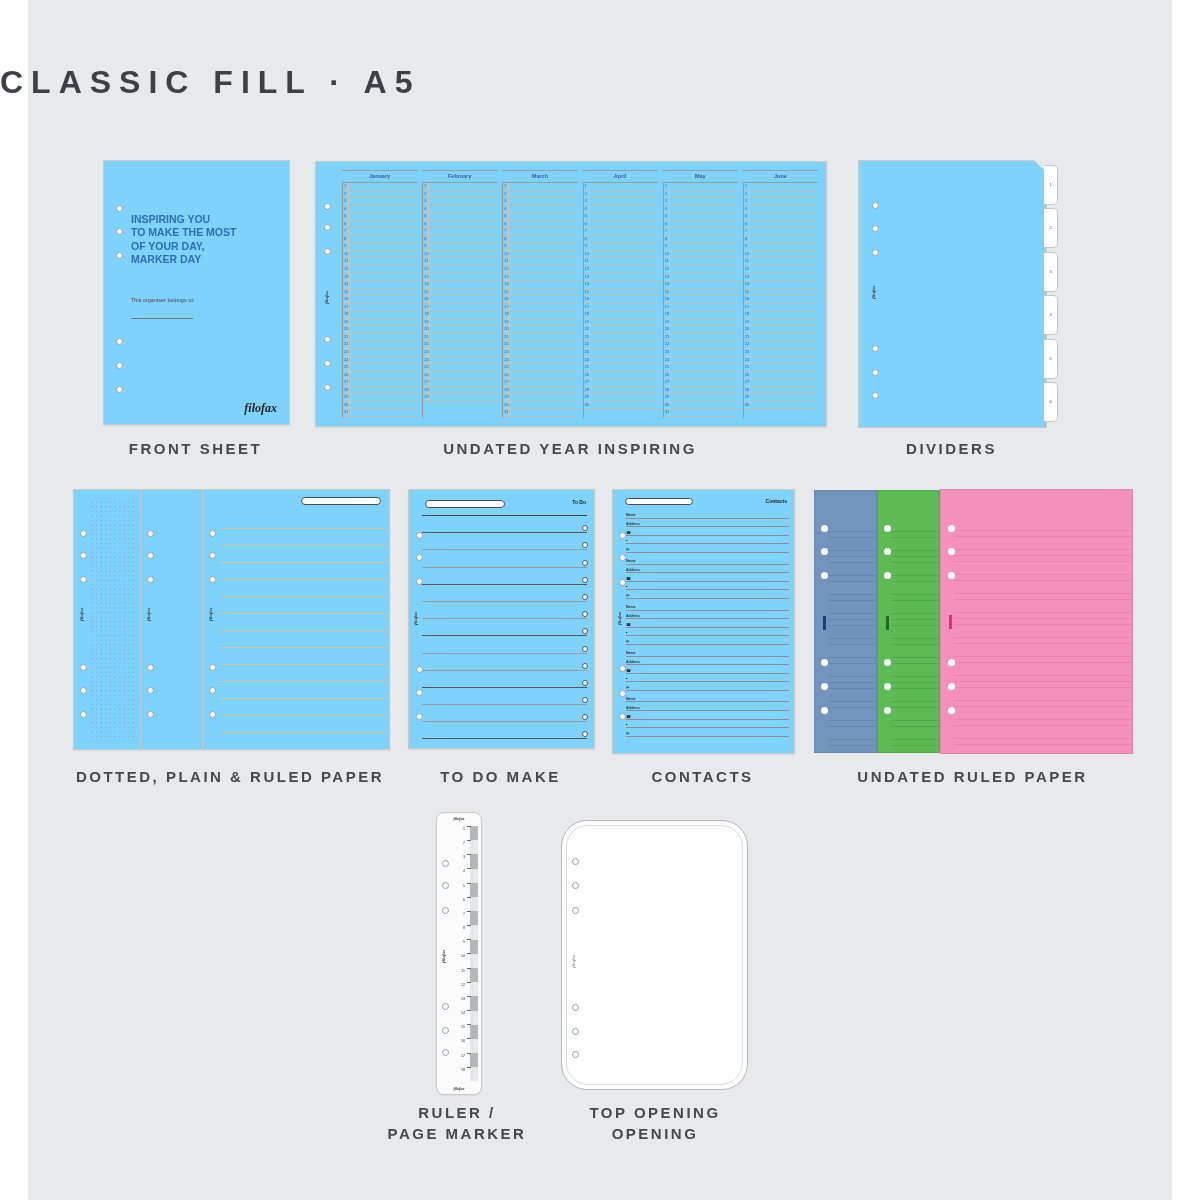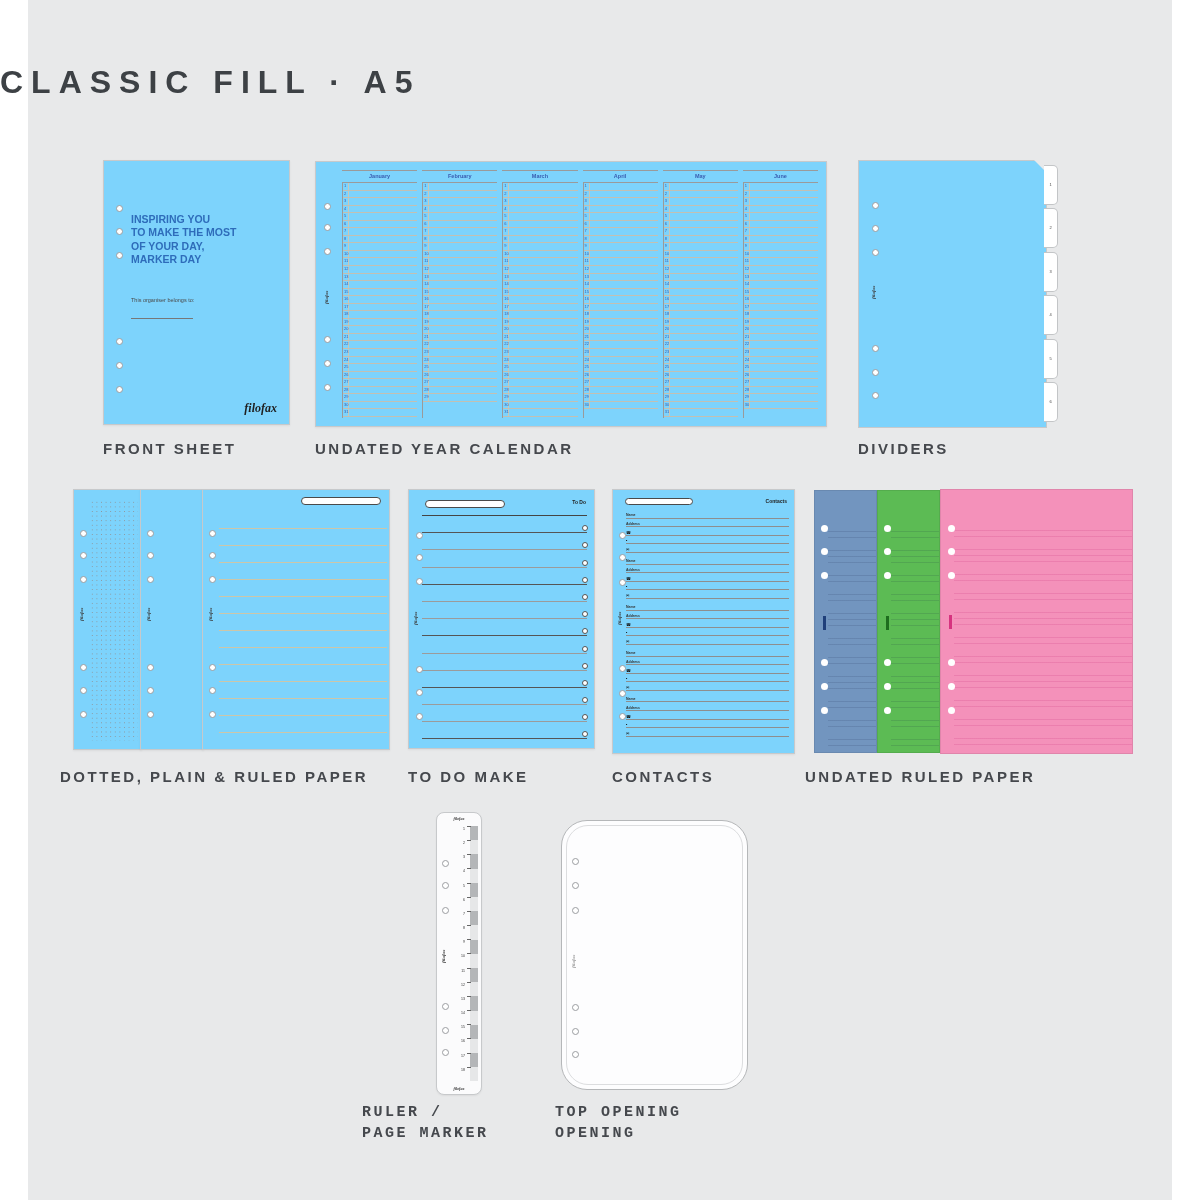--- a/index.html
+++ b/index.html
@@ -10,22 +10,22 @@
   .page-title{position:absolute;top:64px;left:0;width:100%;text-align:left;
     font-size:32px;font-weight:700;letter-spacing:8px;color:#3d4145;}
 
   .sheet{position:absolute;background:#7dd3fc;border:1px solid #c7c9cb;box-shadow:0 1px 2px rgba(0,0,0,0.06);}
   .hole{position:absolute;width:7px;height:7px;border:1px solid #9b9da1;border-radius:50%;background:#fff;box-sizing:border-box;}
   .hole.solid{border:none;background:#fff;}
   .vlogo{position:absolute;font-family:"Liberation Serif",serif;font-style:italic;font-weight:700;
     font-size:5px;color:#3a3a3a;transform:rotate(-90deg);transform-origin:left top;white-space:nowrap;}
 
   .item-label{position:absolute;font-weight:700;font-size:15px;letter-spacing:2.5px;color:#45484d;
-    text-align:left;line-height:1.4;}
-  .item-label span{display:block;font-family:Liberation Mono, monospace;}
+    text-align:center;line-height:1.4;}
+  .item-label span{display:block;}
 
   
   .fs-heading{position:absolute;left:27px;top:52px;color:#2e6cba;font-size:10.5px;font-weight:700;line-height:1.28;}
   .fs-heading span{display:block;}
   .fs-belongs{position:absolute;left:27px;top:136px;font-size:5.5px;color:#4a4a4a;}
   .fs-line{position:absolute;left:27px;top:157px;width:62px;border-top:1px solid #777;}
   .fs-logo{position:absolute;right:12px;bottom:8px;font-family:"Liberation Serif",serif;font-style:italic;
     font-weight:700;font-size:12px;color:#1f1f1f;}
 
   
@@ -696,21 +696,21 @@
           </div>
         </div>
       </div>
   <div class="hole" style="left: 8px; top: 41px;"></div>
       <div class="hole" style="left: 8px; top: 62px;"></div>
       <div class="hole" style="left: 8px; top: 86px;"></div>
       <div class="hole" style="left: 8px; top: 174px;"></div>
       <div class="hole" style="left: 8px; top: 198px;"></div>
       <div class="hole" style="left: 8px; top: 222px;"></div>
     </div>
-  <div class="item-label" style="left:315px;top:438px;width:510px;">UNDATED YEAR CALENDAR</div>
+  <div class="item-label" style="left:315px;top:438px;width:510px;">UNDATED YEAR INSPIRING</div>
 
   <div class="sheet" id="dividers" style="left:858px;top:160px;width:187px;height:266px;box-shadow:none;">
     <div class="corner-cut"></div>
     <div class="vlogo" style="left:12px;top:138px;">filofax</div>
   <div class="div-tab" style="top: 4px;">1</div>
       <div class="div-tab" style="top: 47.4px;">2</div>
       <div class="div-tab" style="top: 90.8px;">3</div>
       <div class="div-tab" style="top: 134.2px;">4</div>
       <div class="div-tab" style="top: 177.6px;">5</div>
       <div class="div-tab" style="top: 221px;">6</div>

